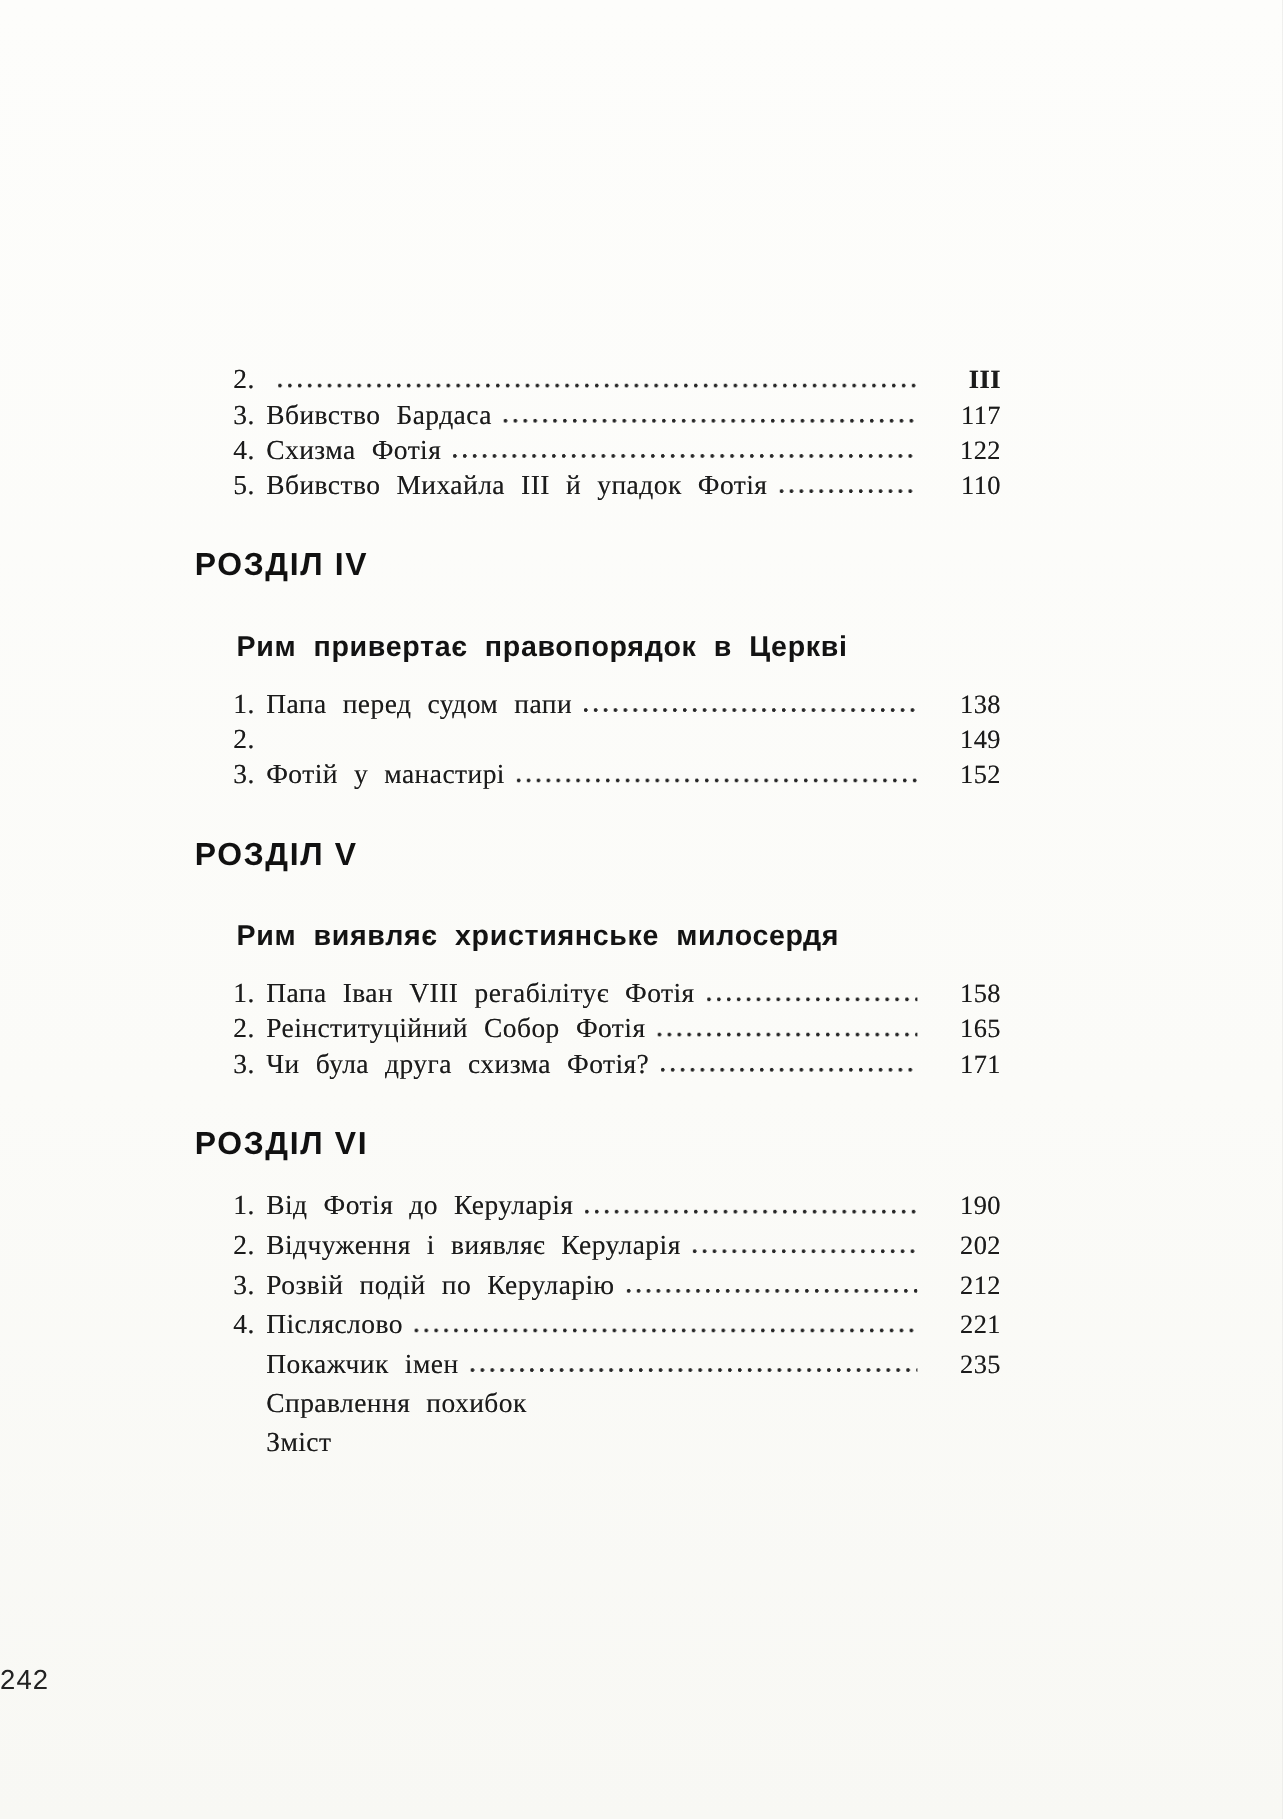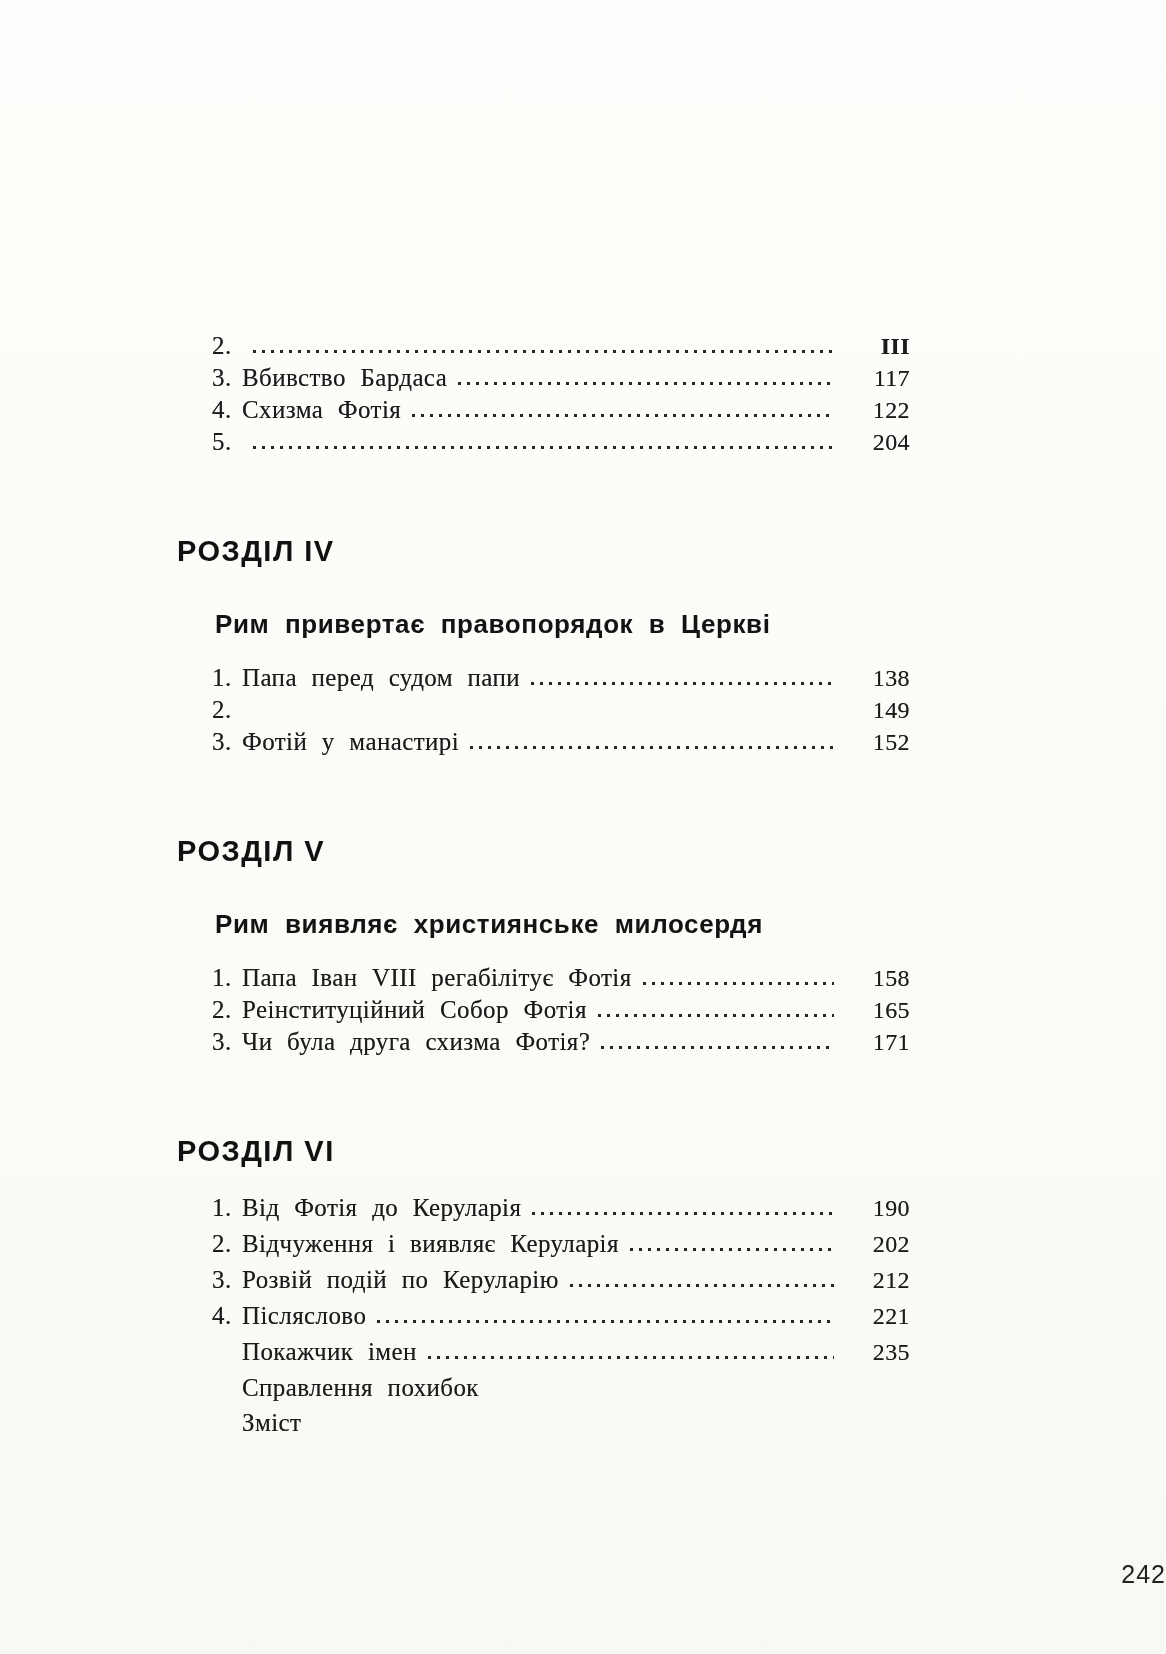--- a/index.html
+++ b/index.html
@@ -18,21 +18,21 @@
     left: 177px;
     top: 330px;
     width: 733px;
   }
   .chapter {
     font-family: "Liberation Sans", "DejaVu Sans", sans-serif;
     font-weight: 700;
     font-size: 29px;
     letter-spacing: 1.5px;
     color: #111;
-    margin-top: 76px;
+    margin-top: 39px;
     line-height: 34px;
   }
   .subtitle {
     font-family: Liberation Sans, sans-serif;
     font-weight: 700;
     font-size: 26px;
     letter-spacing: 0.6px;
     word-spacing: 0.30em;
     color: #131313;
     margin: 40px 0 0 38px;
@@ -67,26 +67,25 @@
     text-align: right;
     white-space: nowrap;
     font-size: 24px;
   }
   .pagenum.bold { font-weight: 700; }
   .footer-pagenum {
     position: absolute;
     left: 0;
     top: 1513px;
     width: 100%;
-    text-align: right;
+    text-align: left;
     font-family: "Liberation Sans", "DejaVu Sans", sans-serif;
     font-size: 25px;
     letter-spacing: 1px;
     color: #222;
-    margin-top: 47px;
   }
 </style>
 </head>
 <body>
 
 <div class="page">
   <div class="content">
       <div class="entries">
         <div class="row">
           <span class="num">2.</span>
@@ -100,22 +99,23 @@
           <span class="pagenum">117</span>
         </div>
         <div class="row">
           <span class="num">4.</span>
           <span class="title">Схизма Фотія</span>
           <span class="dots"></span>
           <span class="pagenum">122</span>
         </div>
         <div class="row">
           <span class="num">5.</span>
-          <span class="dots"></span>
-          <span class="pagenum">204</span>
+          <span class="title">Вбивство Михайла III й упадок Фотія</span>
+          <span class="dots"></span>
+          <span class="pagenum">110</span>
         </div>
       </div>
       <div class="chapter">РОЗДІЛ IV</div>
       <div class="subtitle">Рим привертає правопорядок в Церкві</div>
       <div class="entries">
         <div class="row">
           <span class="num">1.</span>
           <span class="title">Папа перед судом папи</span>
           <span class="dots"></span>
           <span class="pagenum">138</span>

